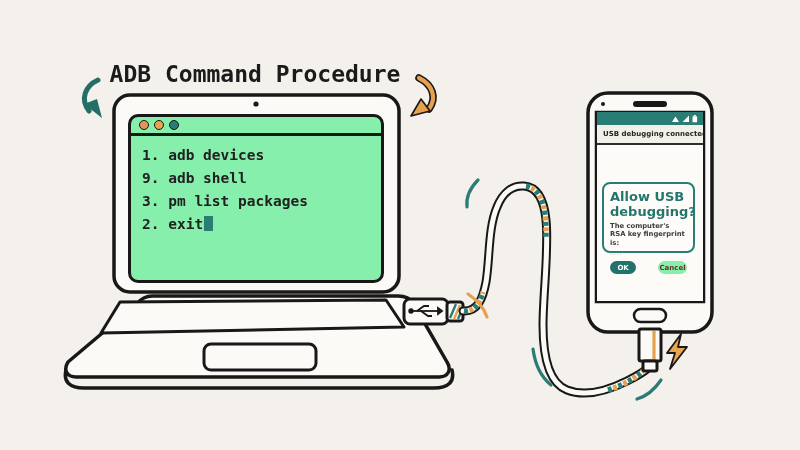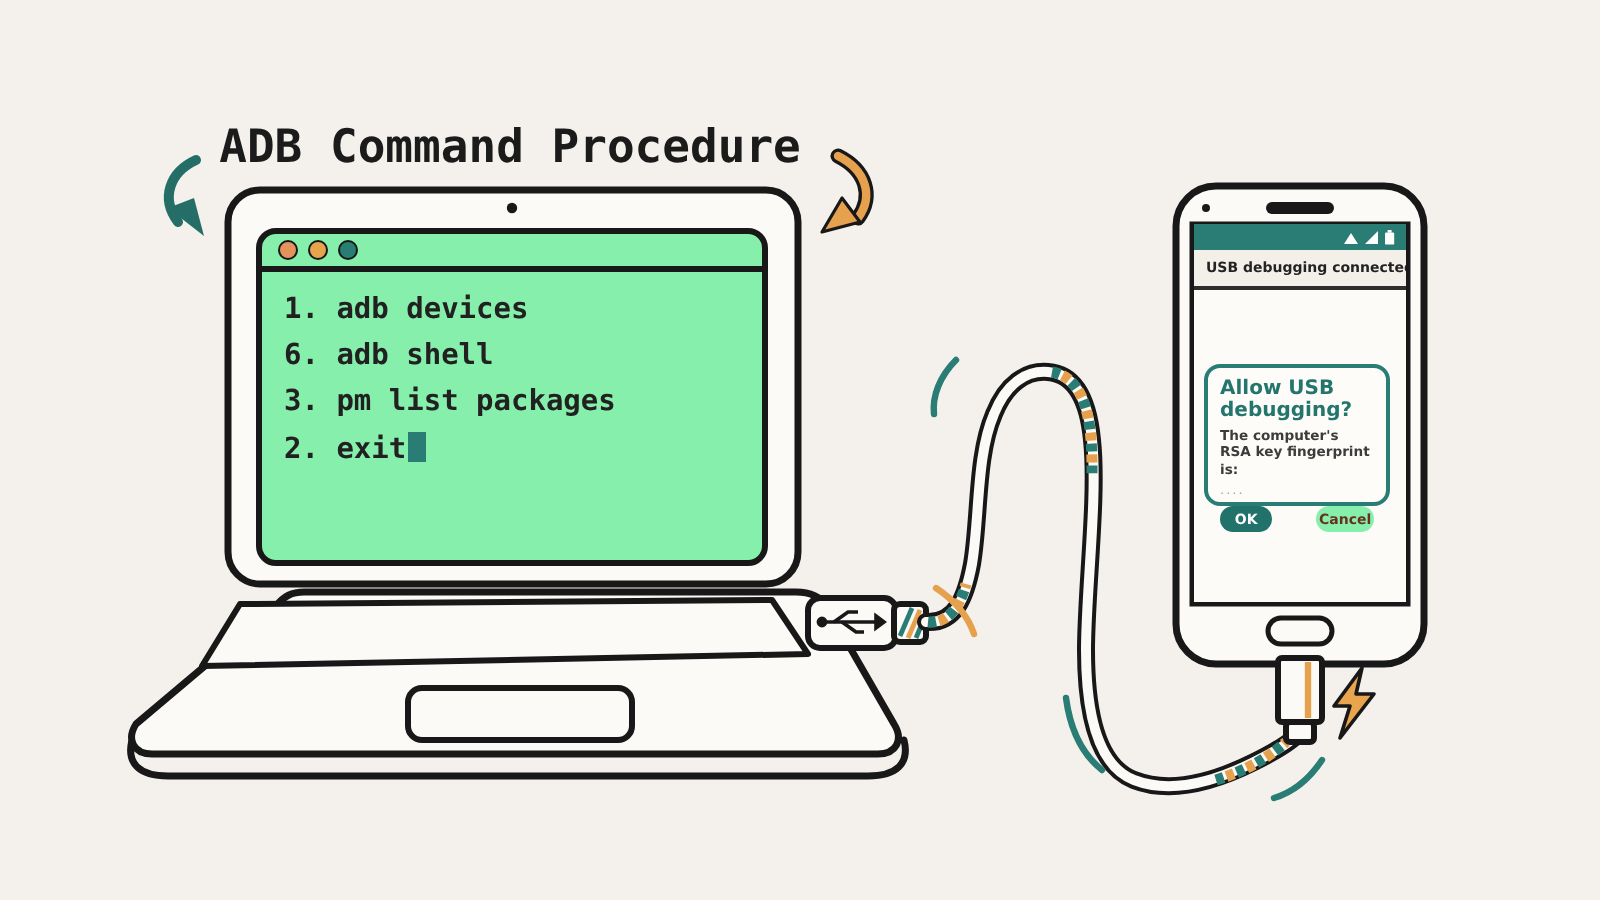--- a/index.html
+++ b/index.html
@@ -34,21 +34,21 @@
     position:absolute;left:597px;top:112px;width:106px;height:189px;
     background:#fdfbf8;overflow:hidden;
   }
   .status-bar{height:13px;background:#2a7d74;display:flex;align-items:center;justify-content:flex-end;padding-right:3px;box-sizing:border-box;}
   .notif-row{height:20px;background:#f3f0ea;border-bottom:2px solid #2e2e2e;display:flex;align-items:center;gap:3px;padding:0 3px;box-sizing:border-box;}
   .notif-text{font-size:7px;font-weight:700;color:#232323;white-space:nowrap;}
   .adb-dialog{
     position:absolute;left:5px;top:70px;width:93px;height:71px;box-sizing:border-box;
     background:#fdfcf9;border:2px solid #2a7d74;border-radius:8px;padding:5px 6px;
   }
-  .dlg-title{font-size:10px;font-weight:700;color:#24766d;margin-bottom:3px;}
+  .dlg-title{font-size:13px;font-weight:700;color:#24766d;margin-bottom:3px;}
   .dlg-body{font-size:6.8px;font-weight:700;color:#3c3c3c;line-height:1.25;}
   .dlg-fp{font-size:6.5px;color:#a5a5a5;margin-top:2px;letter-spacing:1px;}
   .dlg-btns{display:flex;gap:22px;margin-top:4px;}
   .btn{height:13px;border-radius:7px;font-size:7px;font-weight:700;display:flex;align-items:center;justify-content:center;border:none;}
   .btn.ok{width:38px;background:#20726b;color:#ffffff;}
   .btn.cancel{width:42px;background:#86efac;color:#67301f;}
 </style>
 </head>
 <body>
 
@@ -134,21 +134,21 @@
   <div class="page-title">ADB Command Procedure</div>
 
   <div class="terminal">
     <div class="term-bar">
       <span class="dot d1"></span>
       <span class="dot d2"></span>
       <span class="dot d3"></span>
     </div>
     <div class="term-body">
       <div class="cmd">1. adb devices</div>
-      <div class="cmd">6. adb shell</div>
+      <div class="cmd">9. adb shell</div>
       <div class="cmd">3. pm list packages</div>
       <div class="cmd"><span>2. exit</span><span class="cursor"></span></div>
     </div>
   </div>
 
   <div class="phone-screen">
     <div class="status-bar">
       <svg width="30" height="10" viewBox="0 0 30 10" fill="#ffffff">
         <path d="M2 8 L9 8 L5.5 2.5 Z"></path>
         <path d="M12.5 8 L19 8 L19 1.5 Z"></path>

